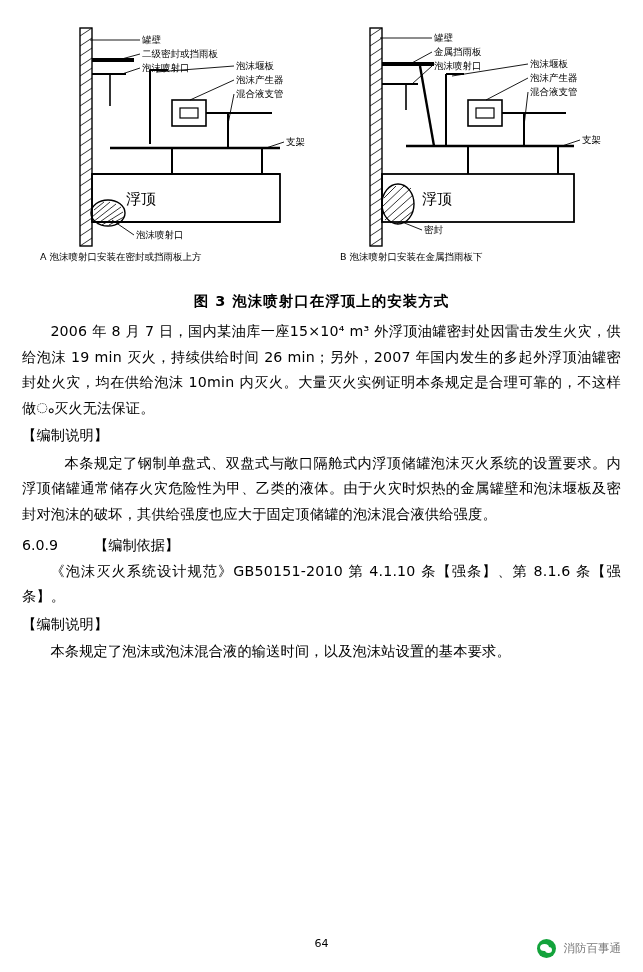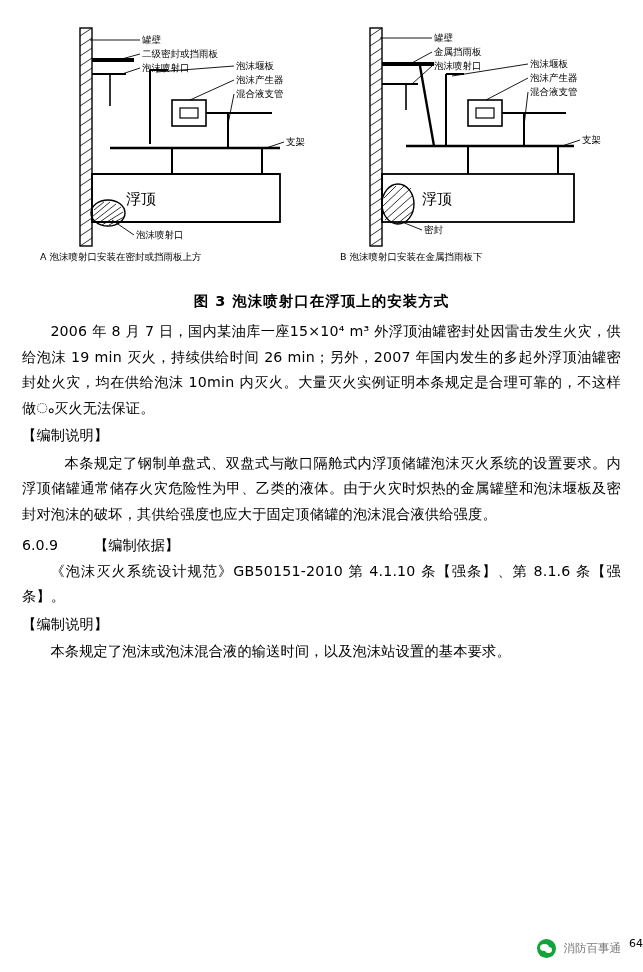--- a/index.html
+++ b/index.html
@@ -86,21 +86,21 @@
     margin: 6px 0 0 0;
   }
   .sec-num { display: inline-block; min-width: 72px; }
 
   
   .page-num {
     position: absolute;
     bottom: 22px;
     left: 0;
     width: 100%;
-    text-align: right;
+    text-align: center;
     font-size: 11px;
     margin-top: 9px;
   }
   .wm {
     position: absolute;
     right: 22px;
     bottom: 14px;
     display: flex;
     align-items: center;
     gap: 8px;

